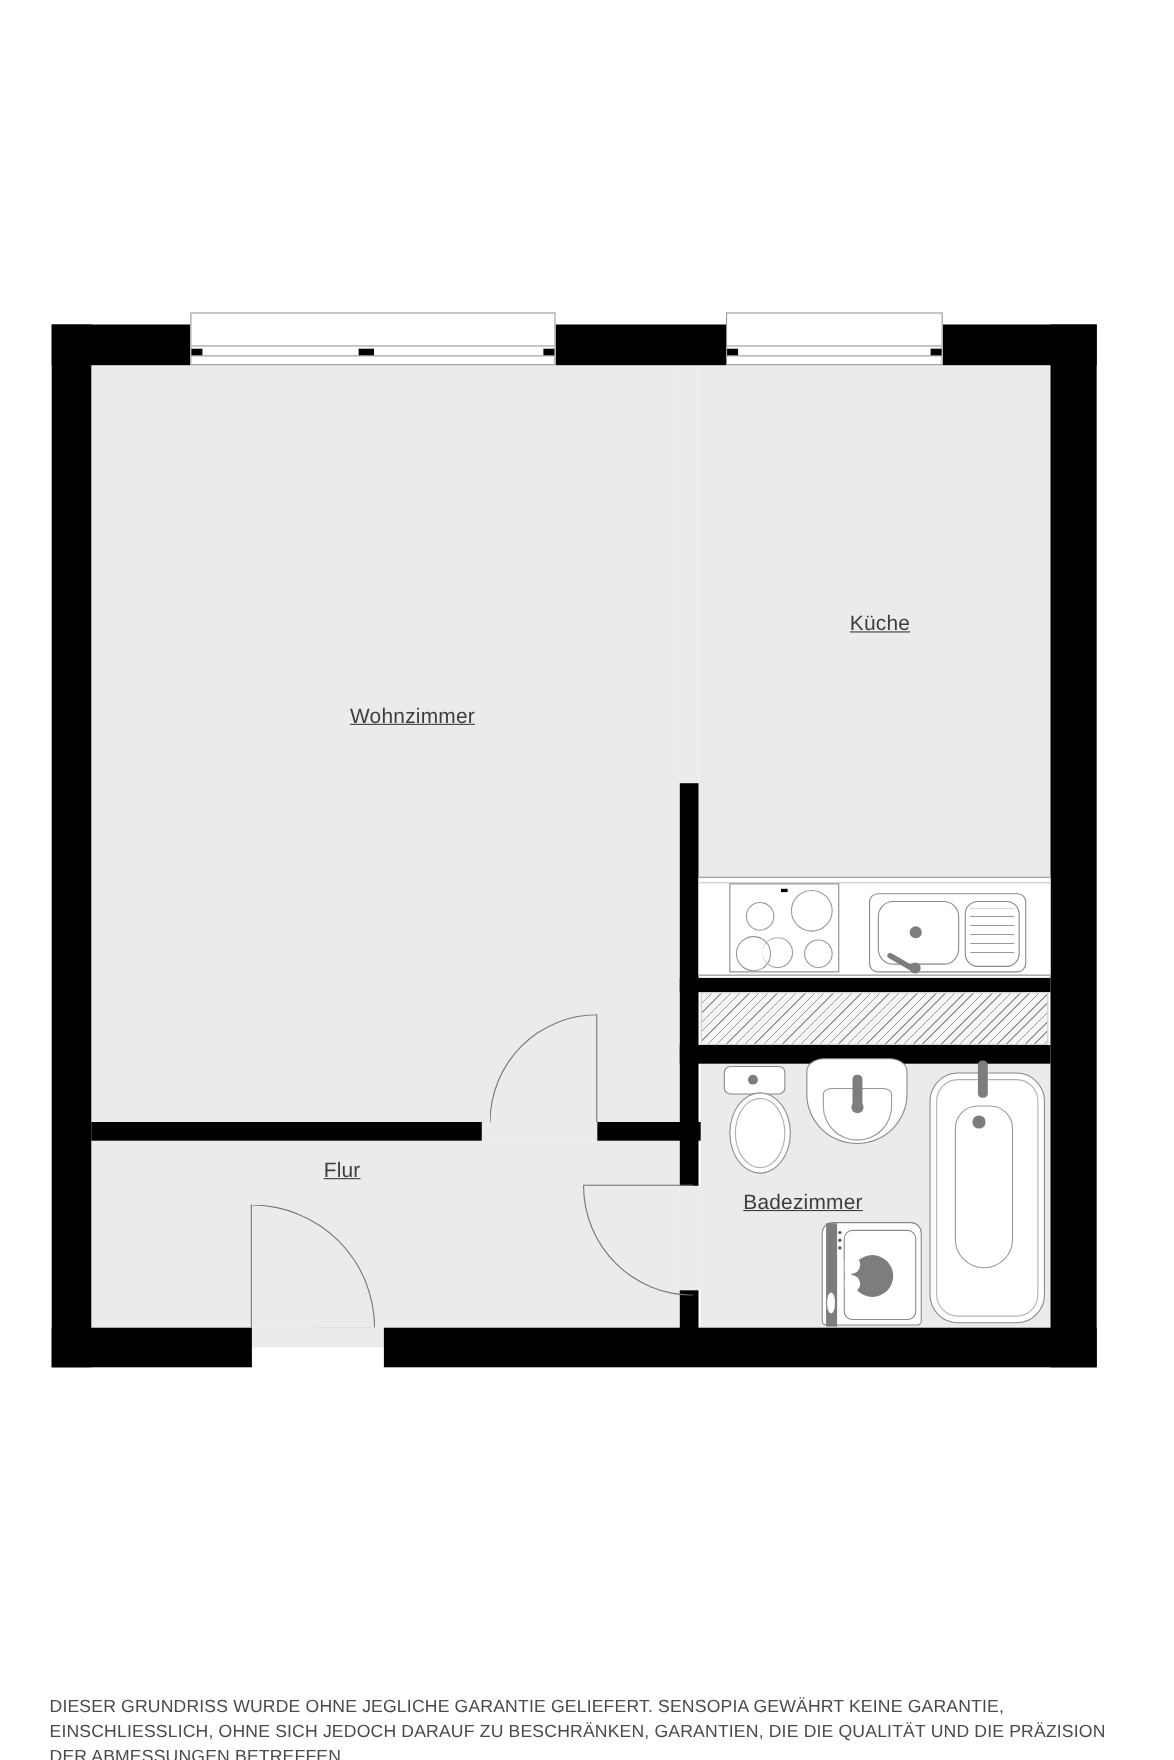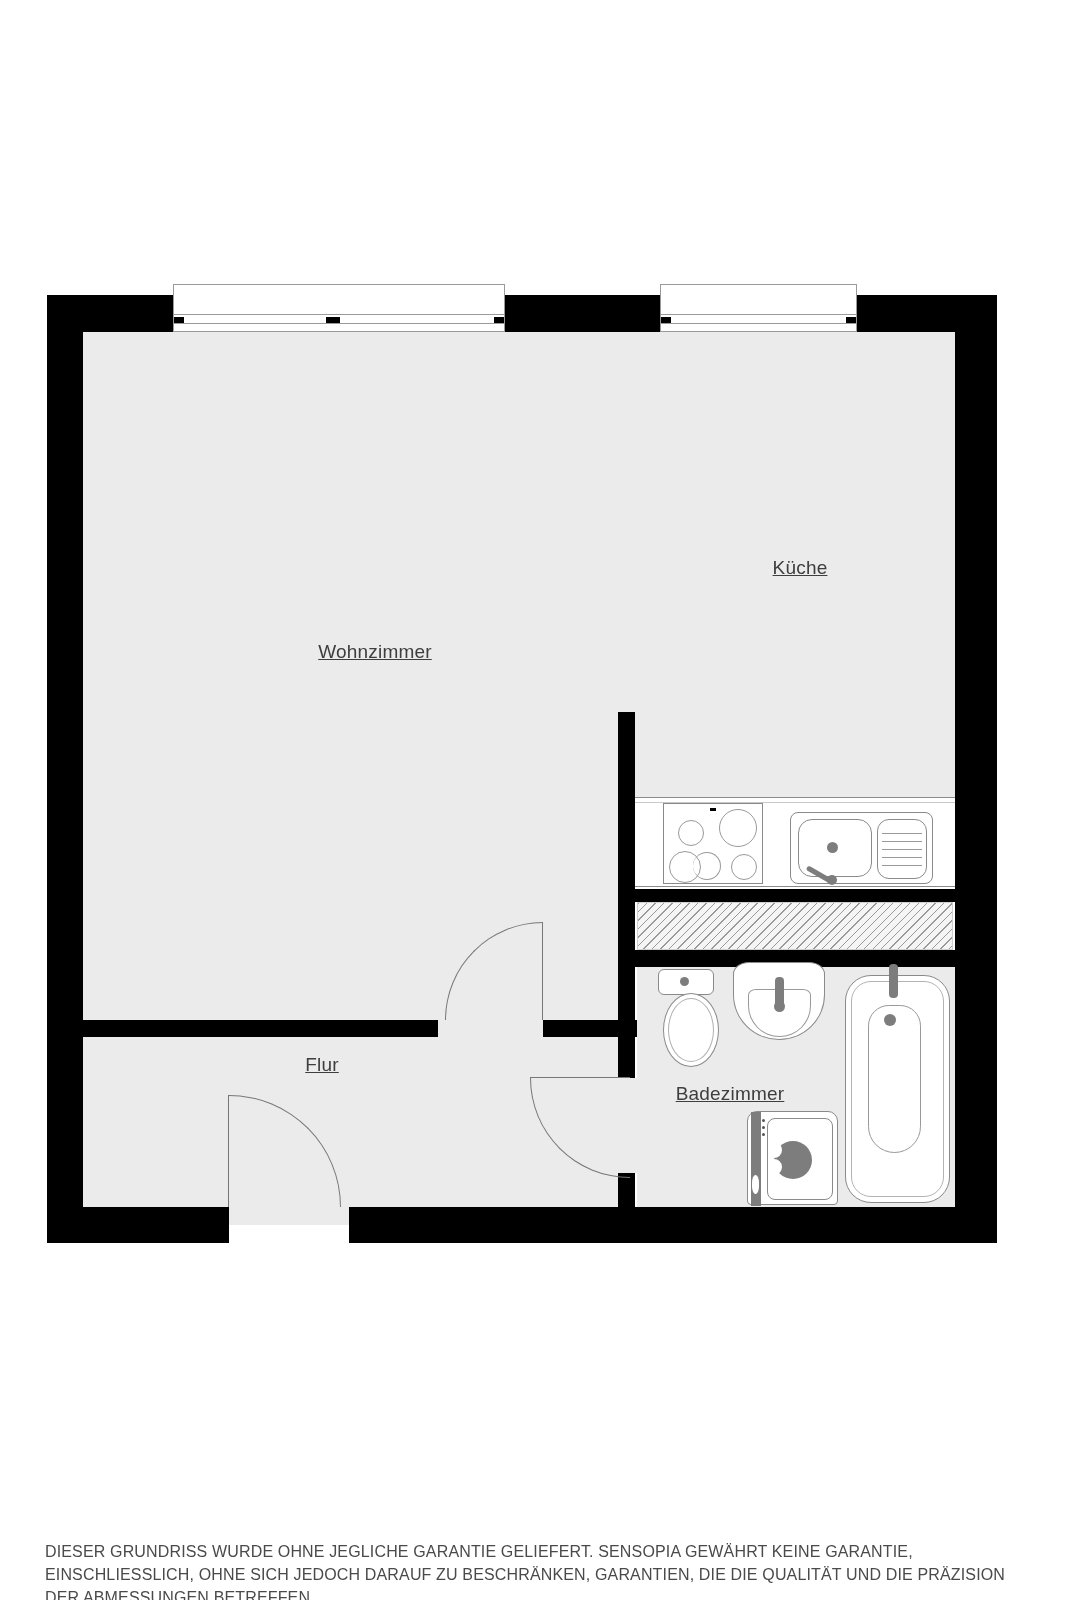--- a/index.html
+++ b/index.html
@@ -143,17 +143,17 @@
     <div class="sub" style="left:4px;top:63px;width:7px;height:19px;background:#fff;border-radius:4px/9px;"></div>
     <div class="sub" style="left:19px;top:6px;width:66px;height:82px;border:1px solid #8a8a8a;border-radius:8px;overflow:hidden;">
       <div class="sub round grayfill" style="left:6px;top:22px;width:38px;height:38px;"></div>
       <div class="sub round" style="left:-2px;top:23px;width:16px;height:16px;background:#fff;"></div>
       <div class="sub round" style="left:-2px;top:40px;width:16px;height:16px;background:#fff;"></div>
     </div>
   </div>
 
   <div class="room-label" style="left:343px;top:652px;margin-left:32px;">Wohnzimmer</div>
   <div class="room-label" style="left:800px;top:568px;">Küche</div>
-  <div class="room-label" style="left:322px;top:1065px;">Flur</div>
+  <div class="room-label" style="left:311px;top:1065px;">Flur</div>
   <div class="room-label" style="left:730px;top:1094px;">Badezimmer</div>
 </div>
 
 <p id="disclaimer">DIESER GRUNDRISS WURDE OHNE JEGLICHE GARANTIE GELIEFERT. SENSOPIA GEWÄHRT KEINE GARANTIE, EINSCHLIESSLICH, OHNE SICH JEDOCH DARAUF ZU BESCHRÄNKEN, GARANTIEN, DIE DIE QUALITÄT UND DIE PRÄZISION DER ABMESSUNGEN BETREFFEN.</p>
 
 </body></html>

